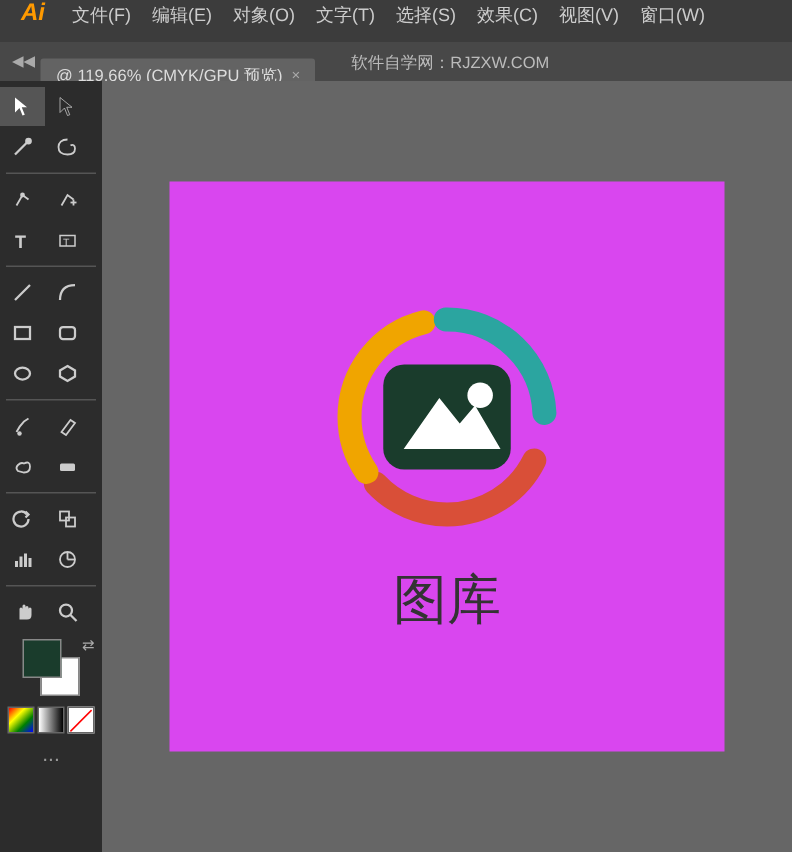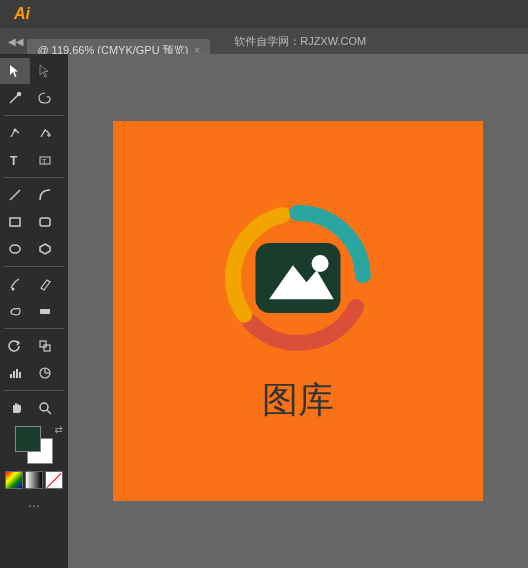--- a/index.html
+++ b/index.html
@@ -11,21 +11,20 @@
       overflow: hidden;
       display: flex;
       flex-direction: column;
     }
 
     
     .title-bar {
       background: #3c3c3c;
       height: 28px;
       display: flex;
-      align-items: center;
       padding: 0 8px;
       gap: 6px;
       flex-shrink: 0;
     }
     .ai-logo {
       color: #ff9a00;
       font-weight: bold;
       font-size: 16px;
       font-style: italic;
       width: 28px;
@@ -202,21 +201,21 @@
     .canvas-area {
       flex: 1;
       background: #666;
       display: flex;
       align-items: center;
       justify-content: center;
       position: relative;
       overflow: hidden;
     }
     .canvas-bg {
-      background: #f97316;
+      background: #d946ef;
       width: 370px;
       height: 380px;
       display: flex;
       align-items: center;
       justify-content: center;
       flex-direction: column;
       gap: 20px;
     }
 
     
@@ -261,20 +260,30 @@
       font-size: 36px;
       color: #333;
       font-weight: normal;
     }
   </style>
 </head>
 <body>
 
 <div class="title-bar">
   <span class="ai-logo">Ai</span>
+  <div class="menu-bar">
+    <span class="menu-item">文件(F)</span>
+    <span class="menu-item">编辑(E)</span>
+    <span class="menu-item">对象(O)</span>
+    <span class="menu-item">文字(T)</span>
+    <span class="menu-item">选择(S)</span>
+    <span class="menu-item">效果(C)</span>
+    <span class="menu-item">视图(V)</span>
+    <span class="menu-item">窗口(W)</span>
+  </div>
 </div>
 
 <div class="tab-bar">
   <span class="collapse-btn">◀◀</span>
   <div class="tab">
     <span>@ 119.66%  (CMYK/GPU 预览)</span>
     <span class="tab-close">×</span>
   </div>
   <span class="tab-info">软件自学网：RJZXW.COM</span>
 </div>

